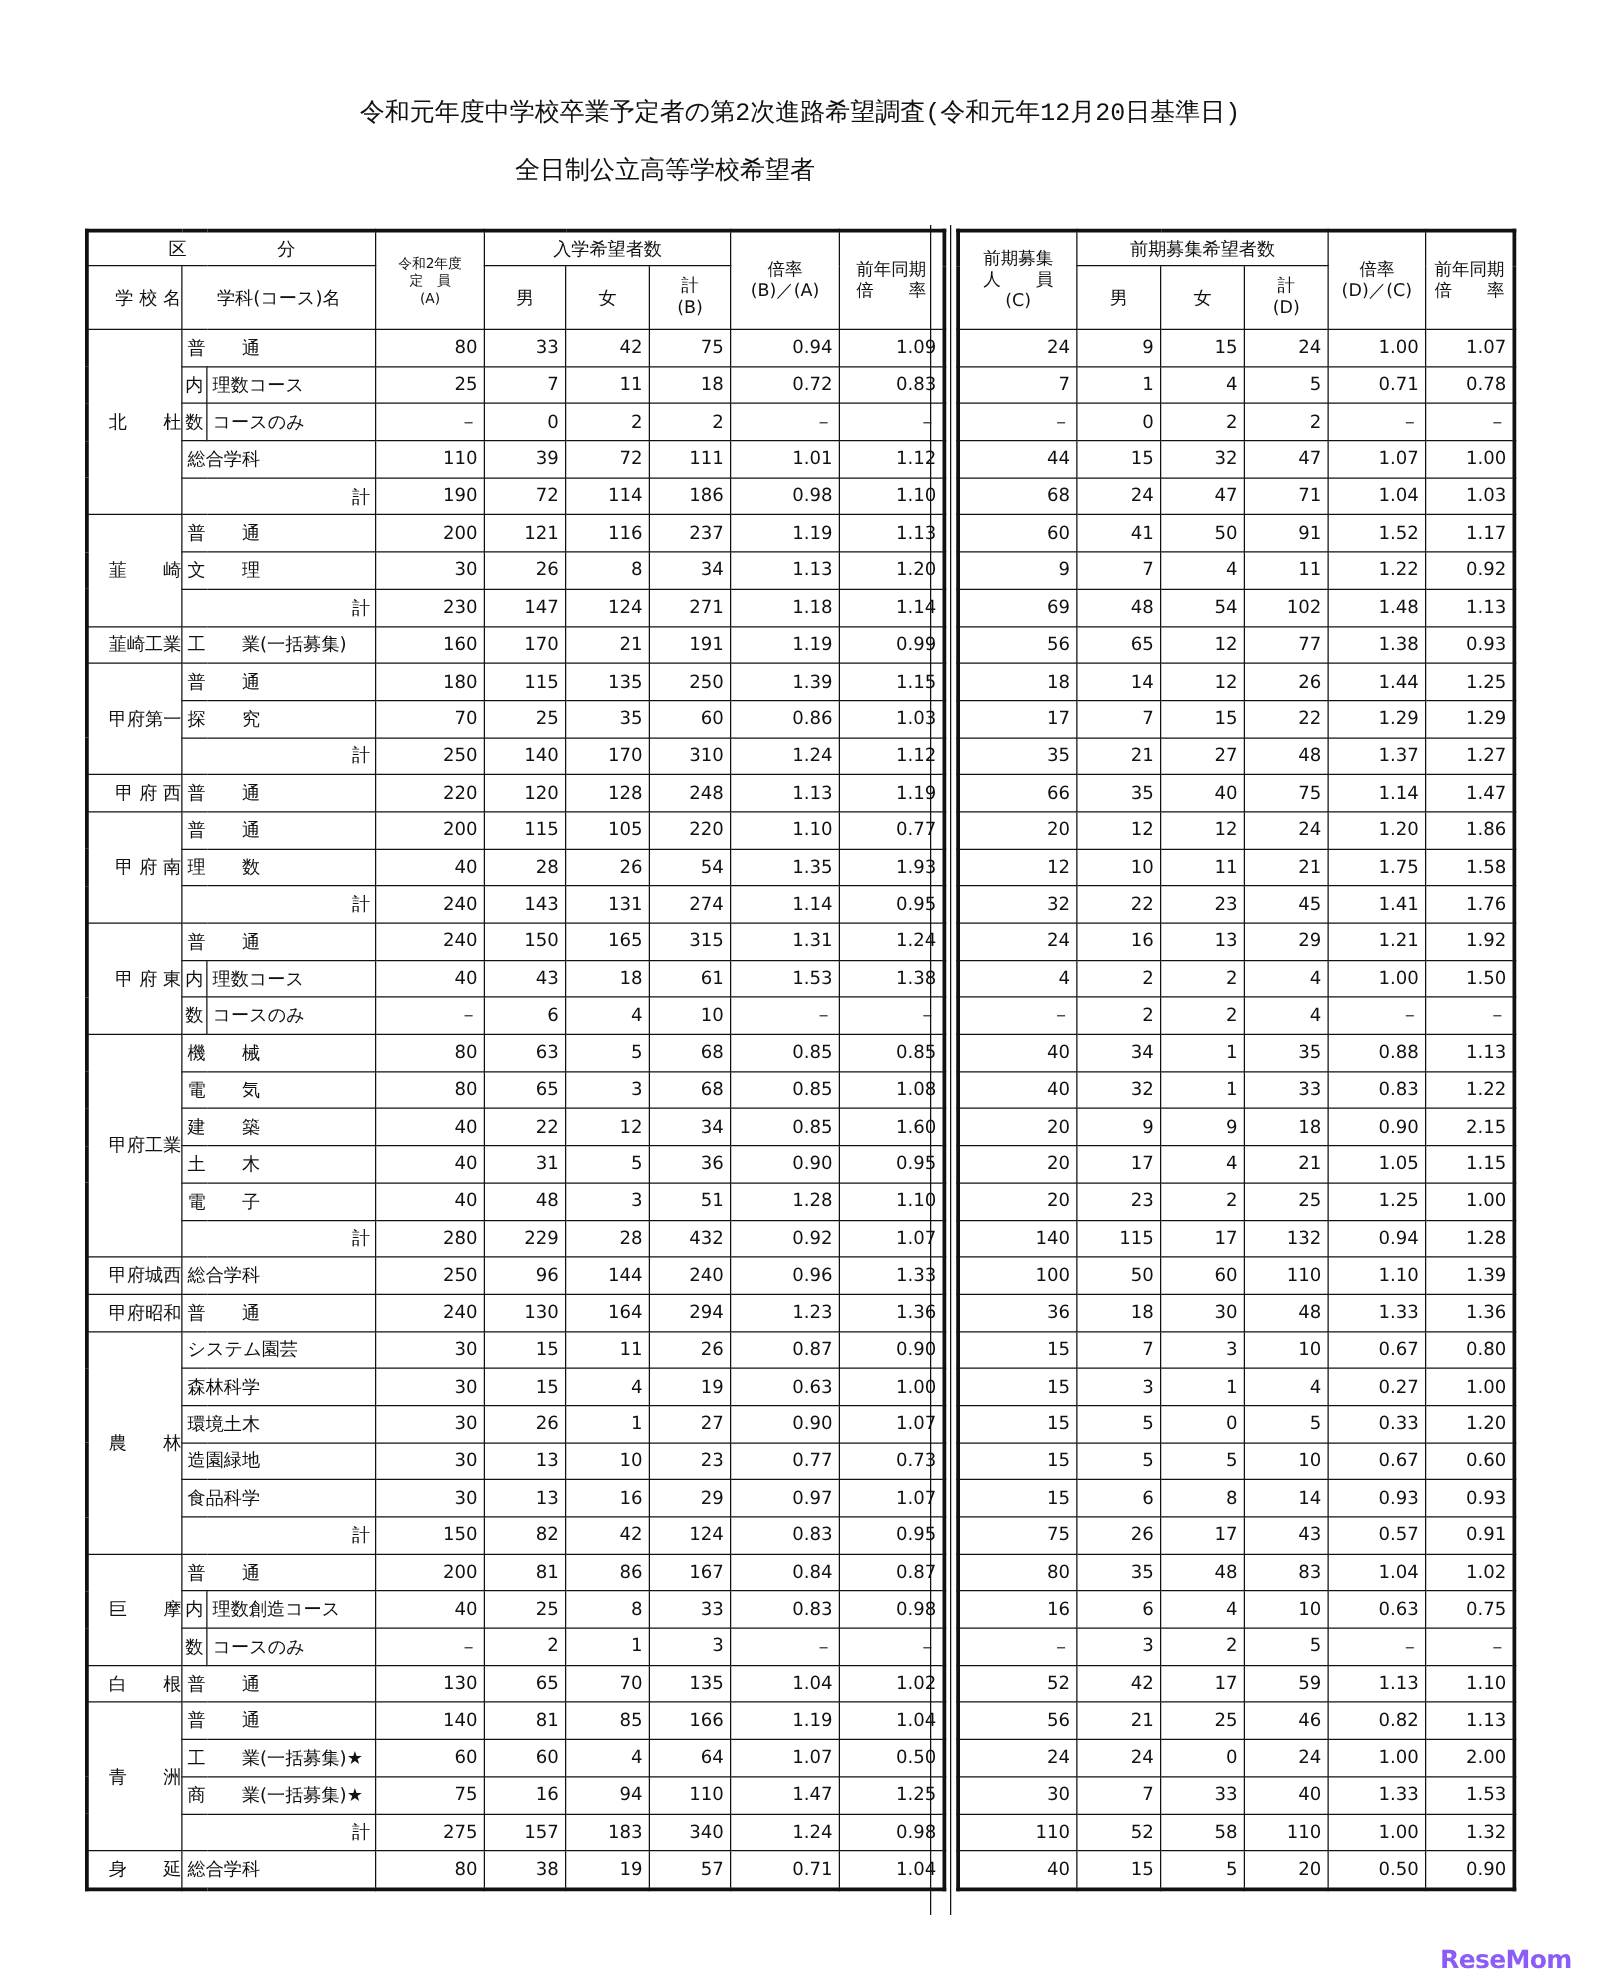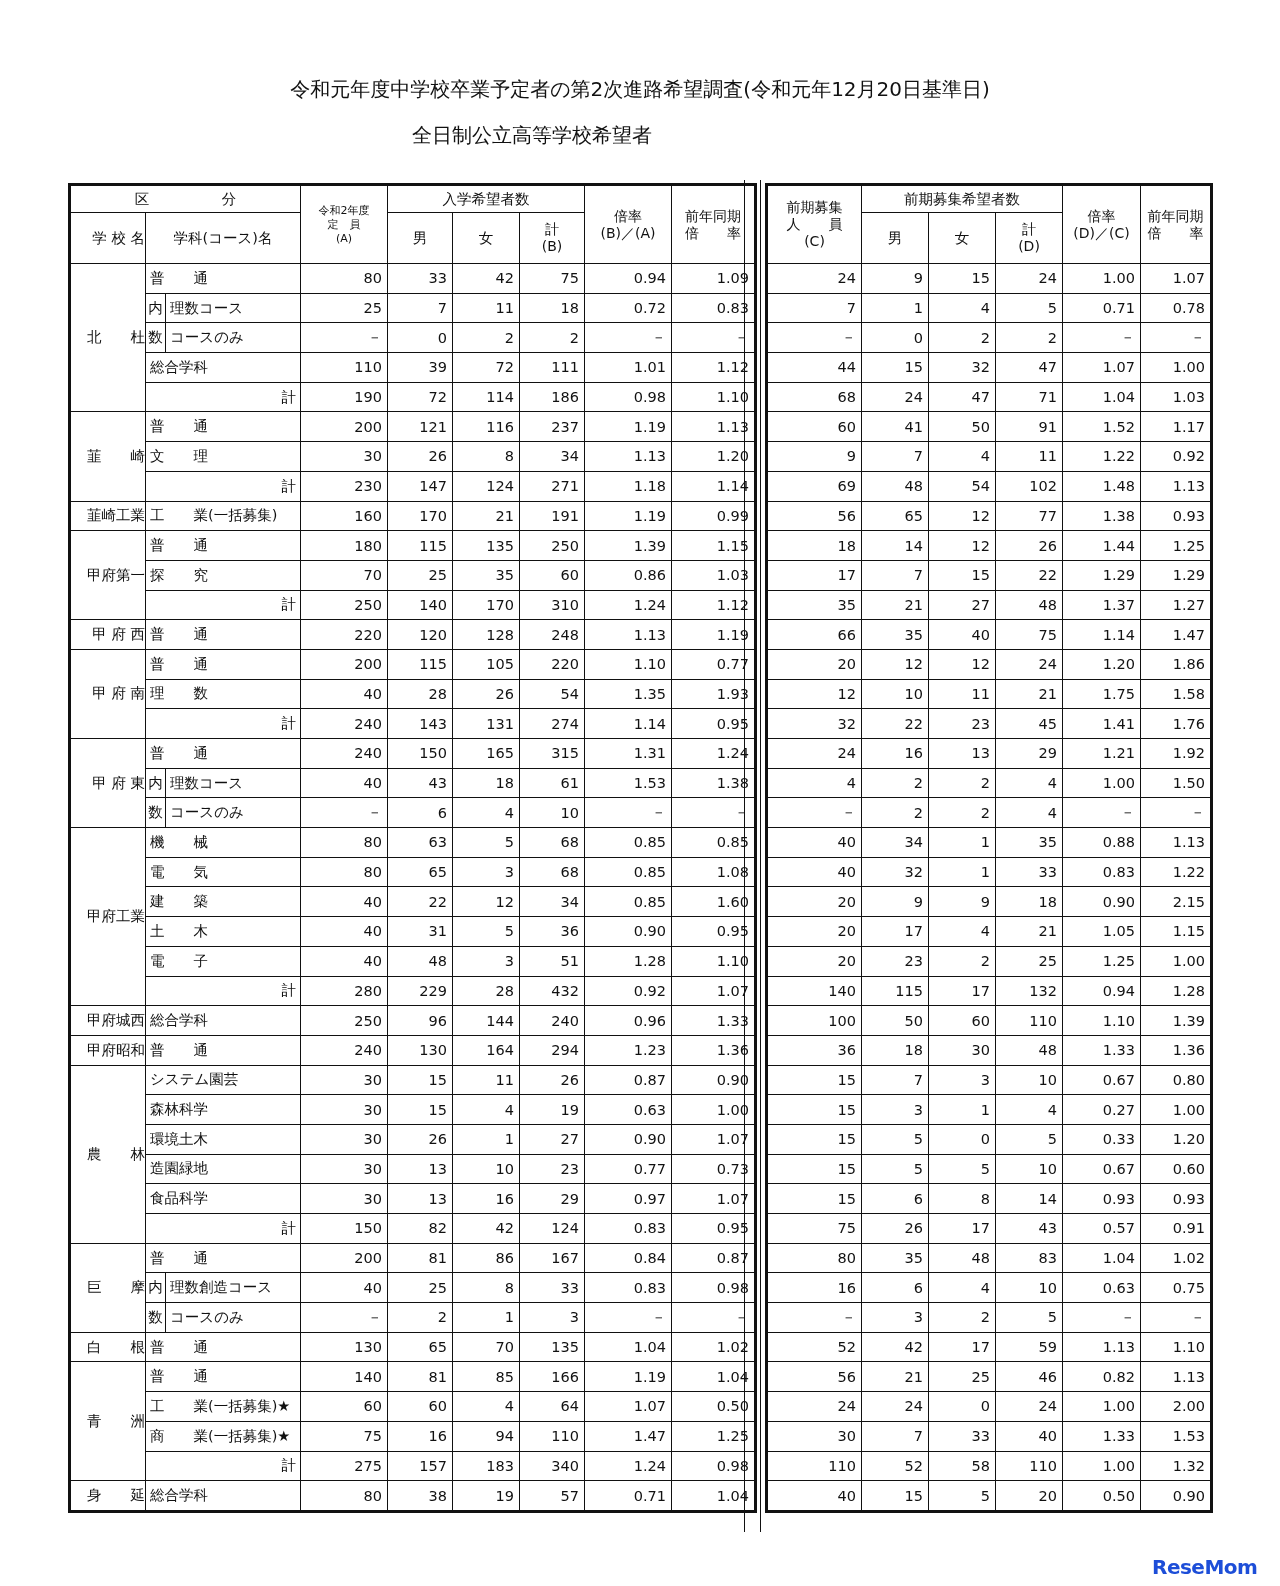--- a/index.html
+++ b/index.html
@@ -1,19 +1,19 @@
 <!DOCTYPE html>
 <html><head>
 <meta charset="utf-8">
 <style>
   html, body { margin:0; padding:0; background:#ffffff; }
   body { width:1280px; height:1586px; position:relative; overflow:hidden;
          font-family:"DejaVu Sans","Liberation Sans",sans-serif; color:#111; }
   .title1 { position:absolute; left:0; width:1280px; top:76px; text-align:center;
-            font-size:20px; letter-spacing:0px; }
+            font-size:20px; letter-spacing:0px;font-family:Liberation Mono, monospace; }
   .title2 { position:absolute; left:0; width:1064px; top:122px; text-align:center;
             font-size:20px; }
   table { border-collapse:collapse; position:absolute; table-layout:fixed; }
   td, th { border:1.5px solid #111; padding:0; font-weight:normal; font-size:14.5px;
            white-space:nowrap; overflow:hidden; }
   .tblL { left:68px; top:183px; width:686px; border:3px solid #111; }
   .tblR { left:765px; top:183px; width:445px; border:3px solid #111; }
   .outerR { position:absolute; left:760px; top:180px; width:455px; height:1352px;
             border-left:1.5px solid #111; }
   .outerL { position:absolute; left:744px; top:180px; width:0; height:1352px;
@@ -23,21 +23,21 @@
   tr.hdr2 th { height:50px; }
   tbody td { height:28.7px; }
   .num { text-align:right; padding-right:5px; }
   .subj { text-align:left; padding-left:4px; }
   .school { text-align:right; padding-left:3px; }
   .kei { text-align:right; padding-right:4px; }
   .nai { text-align:center; width:18px; }
   .small { font-size:11px; line-height:14px; }
   .hdtxt { font-size:14px; line-height:17px; }
   .logo { position:absolute; left:1152px; top:1555px; font-size:20px; font-weight:bold;
-          color:#1d4ed8; letter-spacing:-0.5px; }
+          color:#8b5cf6; letter-spacing:-0.5px; }
 </style>
 </head>
 <body>
 
 <div class="title1">令和元年度中学校卒業予定者の第2次進路希望調査(令和元年12月20日基準日)</div>
 <div class="title2">全日制公立高等学校希望者</div>
 
 <div class="outerL"></div>
 <div class="outerR"></div>
 

